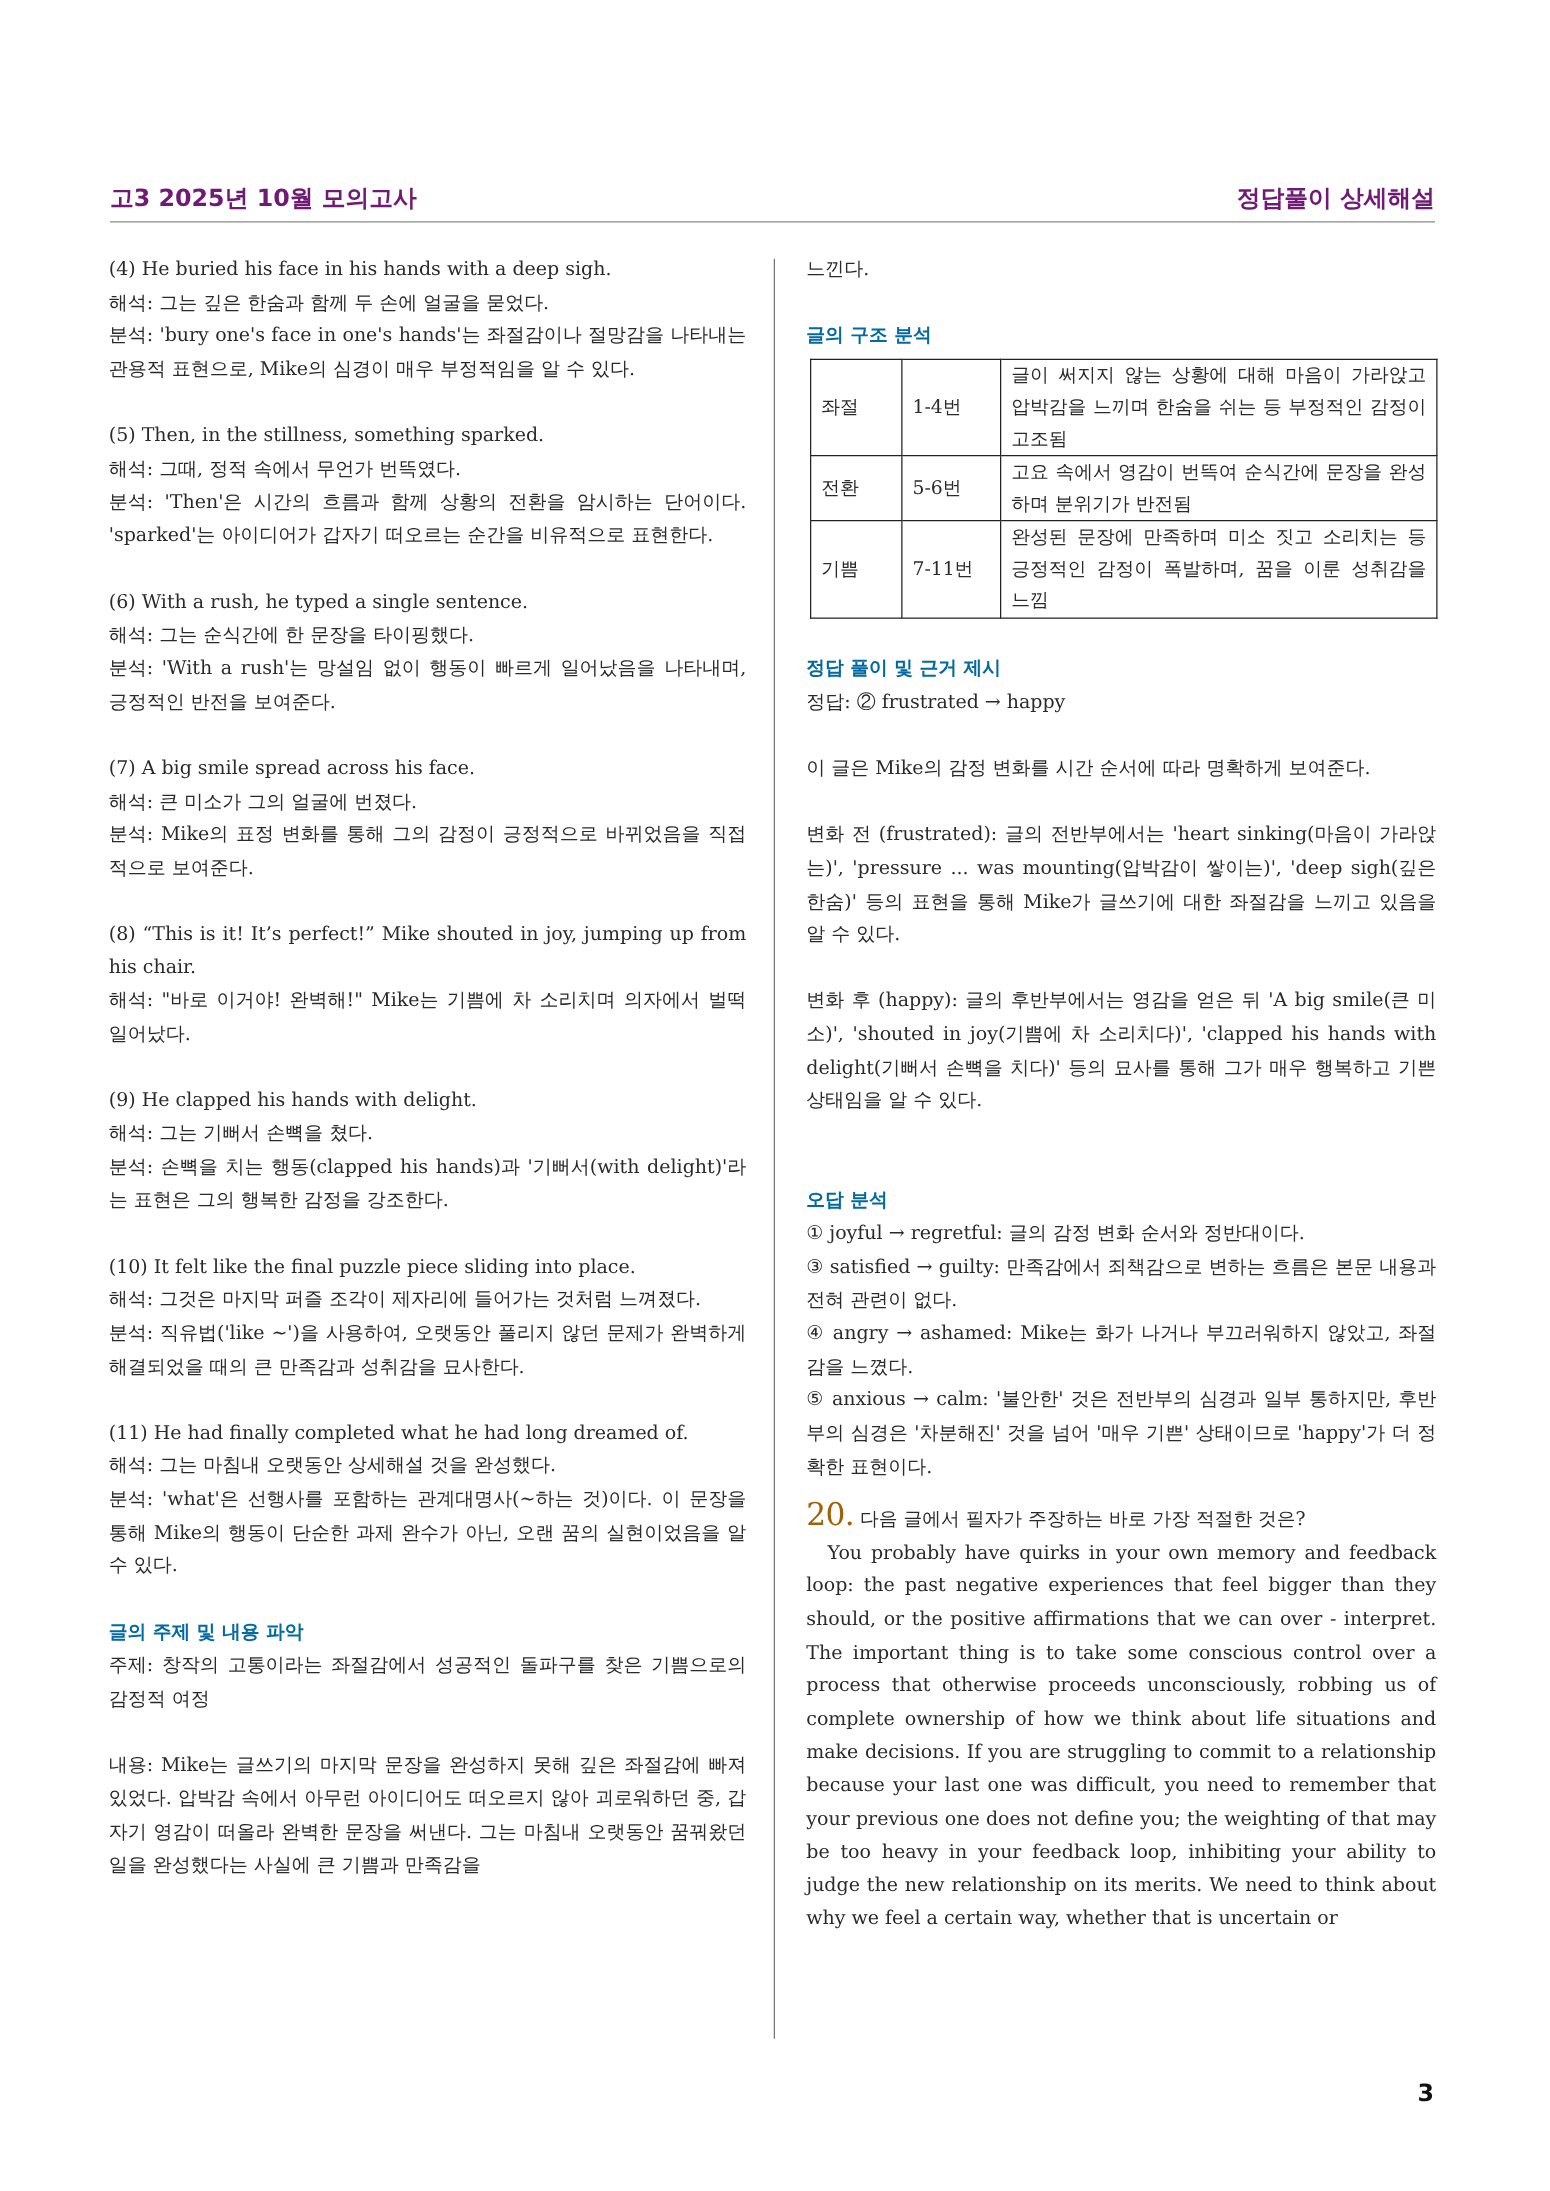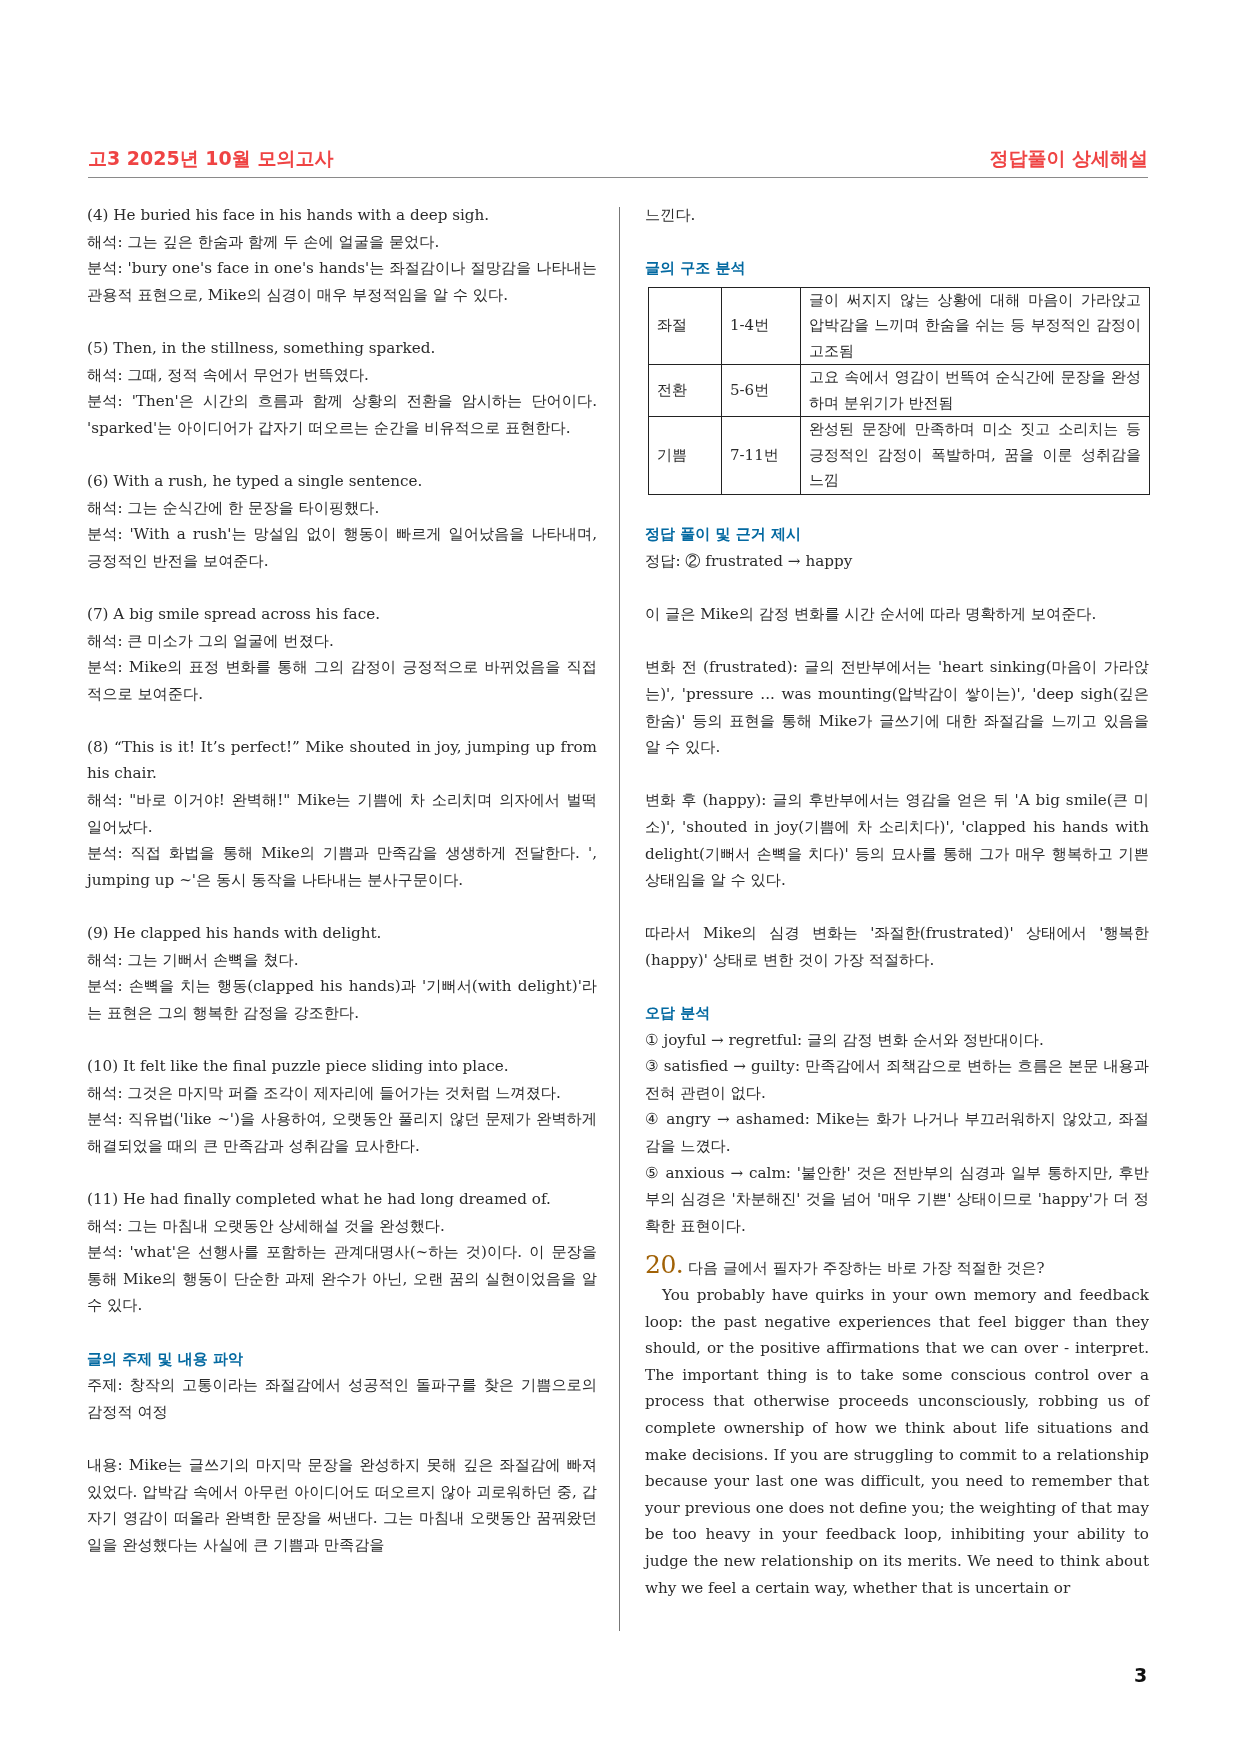--- a/index.html
+++ b/index.html
@@ -4,21 +4,21 @@
 <style>
   html, body { margin: 0; padding: 0; background: #ffffff; }
   body {
     width: 1240px; height: 1753px; position: relative; overflow: hidden;
     font-family: "DejaVu Serif", "Liberation Serif", serif;
     color: #2a2a2a;
   }
   .header-left, .header-right {
     position: absolute; top: 146px;
     font-family: "DejaVu Sans", "Liberation Sans", sans-serif;
-    font-weight: bold; font-size: 19px; color: #ef4444; letter-spacing: 0px;
+    font-weight: bold; font-size: 19px; color: #701a75; letter-spacing: 0px;
   }
   .header-left { left: 88px; }
   .header-right { right: 92px; }
   .header-rule {
     position: absolute; left: 88px; top: 177px; width: 1060px; height: 0;
     border-top: 1.5px solid #8a8a8a;
   }
   .col-divider {
     position: absolute; left: 619px; top: 207px; width: 0; height: 1424px;
     border-left: 1px solid #777;
@@ -86,21 +86,20 @@
   <div class="gap"></div>
   <div>
     <p>(7) A big smile spread across his face.</p>
     <p>해석: 큰 미소가 그의 얼굴에 번졌다.</p>
     <p>분석: Mike의 표정 변화를 통해 그의 감정이 긍정적으로 바뀌었음을 직접적으로 보여준다.</p>
   </div>
   <div class="gap"></div>
   <div>
     <p>(8) “This is it! It’s perfect!” Mike shouted in joy, jumping up from his chair.</p>
     <p>해석: "바로 이거야! 완벽해!" Mike는 기쁨에 차 소리치며 의자에서 벌떡 일어났다.</p>
-    <p>분석: 직접 화법을 통해 Mike의 기쁨과 만족감을 생생하게 전달한다. ', jumping up ~'은 동시 동작을 나타내는 분사구문이다.</p>
   </div>
   <div class="gap"></div>
   <div>
     <p>(9) He clapped his hands with delight.</p>
     <p>해석: 그는 기뻐서 손뼉을 쳤다.</p>
     <p>분석: 손뼉을 치는 행동(clapped his hands)과 '기뻐서(with delight)'라는 표현은 그의 행복한 감정을 강조한다.</p>
   </div>
   <div class="gap"></div>
   <div>
     <p>(10) It felt like the final puzzle piece sliding into place.</p>
@@ -151,21 +150,20 @@
   <div>
     <p class="sec-title">정답 풀이 및 근거 제시</p>
     <p>정답: ② frustrated → happy</p>
     <div class="gap"></div>
     <p>이 글은 Mike의 감정 변화를 시간 순서에 따라 명확하게 보여준다.</p>
     <div class="gap"></div>
     <p>변화 전 (frustrated): 글의 전반부에서는 'heart sinking(마음이 가라앉는)', 'pressure ... was mounting(압박감이 쌓이는)', 'deep sigh(깊은 한숨)' 등의 표현을 통해 Mike가 글쓰기에 대한 좌절감을 느끼고 있음을 알 수 있다.</p>
     <div class="gap"></div>
     <p>변화 후 (happy): 글의 후반부에서는 영감을 얻은 뒤 'A big smile(큰 미소)', 'shouted in joy(기쁨에 차 소리치다)', 'clapped his hands with delight(기뻐서 손뼉을 치다)' 등의 묘사를 통해 그가 매우 행복하고 기쁜 상태임을 알 수 있다.</p>
     <div class="gap"></div>
-    <p>따라서 Mike의 심경 변화는 '좌절한(frustrated)' 상태에서 '행복한(happy)' 상태로 변한 것이 가장 적절하다.</p>
   </div>
   <div class="gap"></div>
   <div>
     <p class="sec-title">오답 분석</p>
     <p>① joyful → regretful: 글의 감정 변화 순서와 정반대이다.</p>
     <p>③ satisfied → guilty: 만족감에서 죄책감으로 변하는 흐름은 본문 내용과 전혀 관련이 없다.</p>
     <p>④ angry → ashamed: Mike는 화가 나거나 부끄러워하지 않았고, 좌절감을 느꼈다.</p>
     <p>⑤ anxious → calm: '불안한' 것은 전반부의 심경과 일부 통하지만, 후반부의 심경은 '차분해진' 것을 넘어 '매우 기쁜' 상태이므로 'happy'가 더 정확한 표현이다.</p>
   </div>
   <div class="gap-s"></div>

